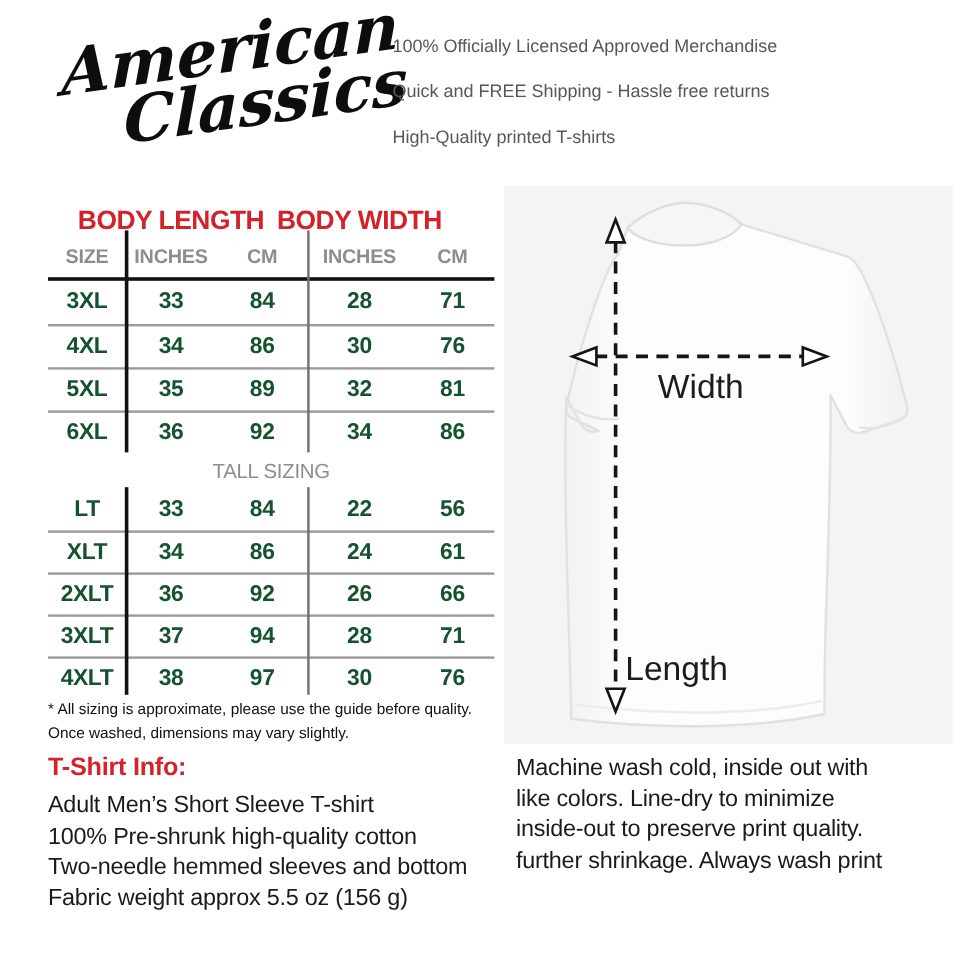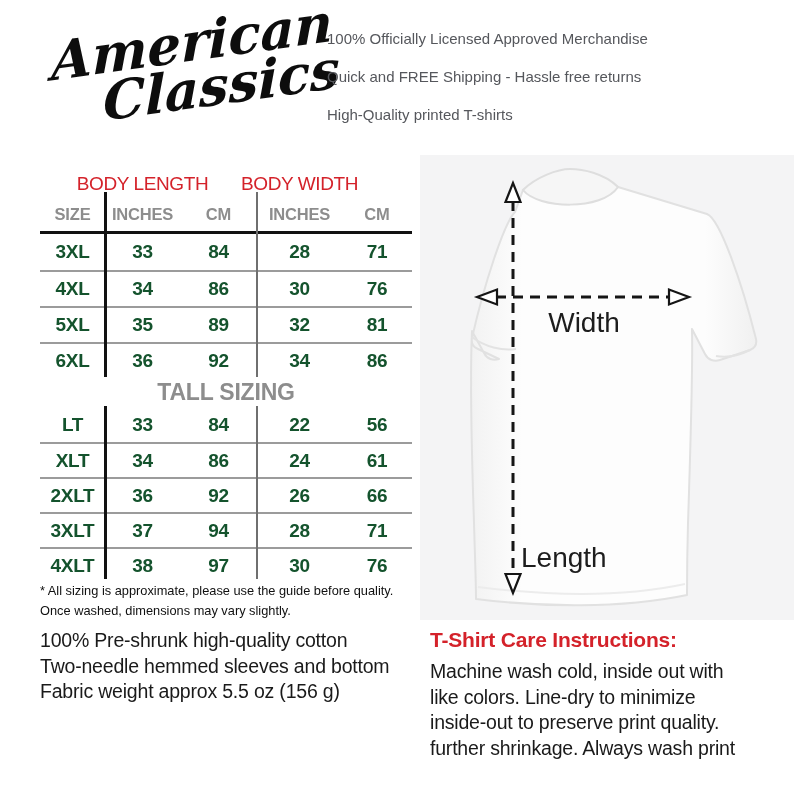--- a/index.html
+++ b/index.html
@@ -39,31 +39,31 @@
   
   .size-table{position:absolute;left:40px;top:170px;width:372px;}
   .trow{display:flex;align-items:center;}
   .c{text-align:center;font-weight:bold;color:#14532d;font-size:19px;letter-spacing:-0.3px;}
   .c1{width:65px;} .c2{width:75px;} .c3{width:77px;} .c4{width:85px;} .c5{width:70px;}
   .group-row{height:28px;}
   .group-row .gh{
     display:flex;justify-content:center;align-items:center;
     white-space:nowrap;overflow:visible;
     color:var(--accent-red,#d4222a);
-    font-size:19px;font-weight:normal;letter-spacing:-0.4px;
+    font-size:22px;font-weight:bold;letter-spacing:-0.4px;
   }
   .subhead-row{height:33px;}
   .subhead-row .c{color:var(--muted-gray,#8d8d8d);font-size:16.5px;letter-spacing:-0.2px;}
   .black-rule{height:3px;background:#111;width:372px;}
   .rows-regular .trow, .rows-tall .trow{height:36px;}
   .rows-tall .trow{height:35px;}
   .rows-regular .trow + .trow, .rows-tall .trow + .trow{border-top:2px solid #9b9b9b;}
   .tall-head{
     height:29px;display:flex;align-items:center;justify-content:center;
-    color:var(--muted-gray,#8d8d8d);font-size:23px;font-weight:bold;letter-spacing:-0.2px;
+    color:var(--muted-gray,#8d8d8d);font-size:17px;font-weight:normal;letter-spacing:-0.2px;
   }
   .vline{position:absolute;}
   .vline.black{left:64px;width:3px;background:#111;}
   .vline.gray{left:216px;width:2px;background:#6f6f6f;}
   .vline.seg1{top:22px;height:185px;}
   .vline.seg2{top:236px;height:173px;}
   
   .footnote{
     position:absolute;left:40px;top:581px;width:382px;
     font-size:12.8px;line-height:1.55;color:#101010;font-weight:normal;
@@ -238,24 +238,25 @@
     <line x1="76" y1="142" x2="250" y2="142" stroke="#151515" stroke-width="3" stroke-dasharray="10 7"></line>
     <polygon points="57,142 77,134.5 77,149.5" fill="#ffffff" stroke="#151515" stroke-width="2.2"></polygon>
     <polygon points="269,142 249,134.5 249,149.5" fill="#ffffff" stroke="#151515" stroke-width="2.2"></polygon>
 
     <text x="164" y="177" text-anchor="middle" font-size="28" fill="#1d1d1d" font-family="Liberation Sans, sans-serif">Width</text>
     <text x="101" y="412" text-anchor="start" font-size="28" fill="#1d1d1d" font-family="Liberation Sans, sans-serif">Length</text>
   </svg>
 </div>
 
 <div class="info-block">
+  <div class="block-title">T-Shirt Info:</div>
+  <div class="block-line">Adult Men’s Short Sleeve T-shirt</div>
   <div class="block-line">100% Pre-shrunk high-quality cotton</div>
   <div class="block-line">Two-needle hemmed sleeves and bottom</div>
   <div class="block-line">Fabric weight approx 5.5 oz (156 g)</div>
 </div>
 
 <div class="care-block">
-  <div class="block-title">T-Shirt Care Instructions:</div>
   <div class="block-line">Machine wash cold, inside out with</div>
   <div class="block-line">like colors. Line-dry to minimize</div>
   <div class="block-line">inside-out to preserve print quality.</div>
   <div class="block-line">further shrinkage. Always wash print</div>
 </div>
 
 </body></html>

